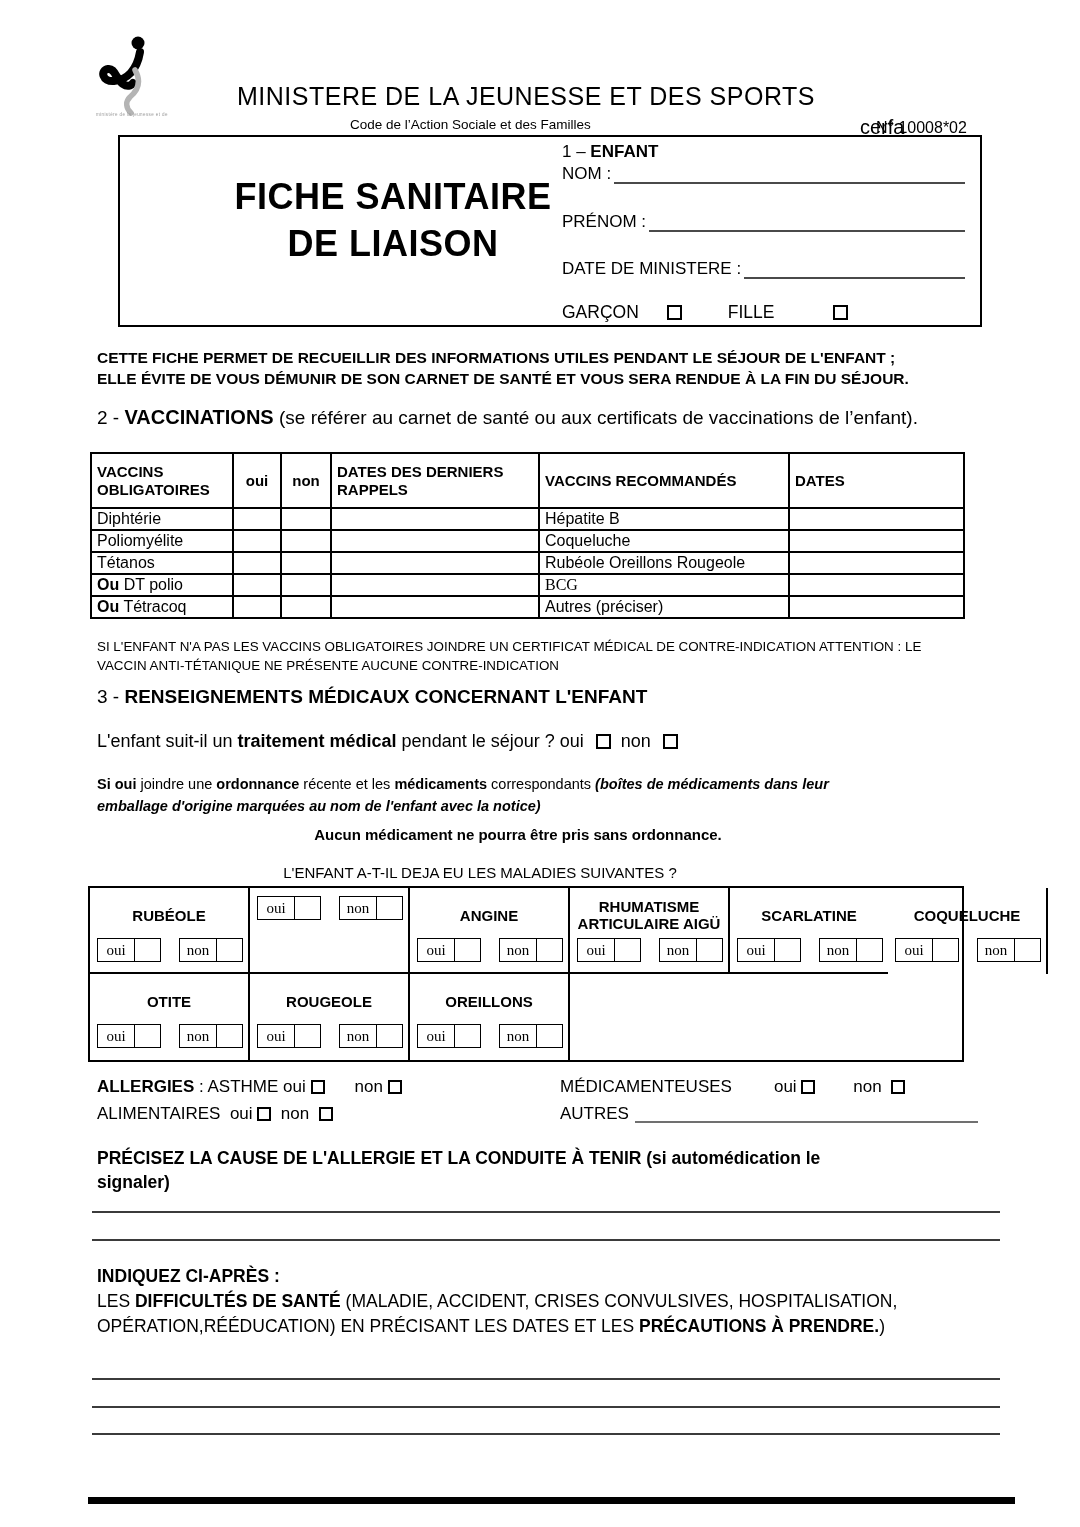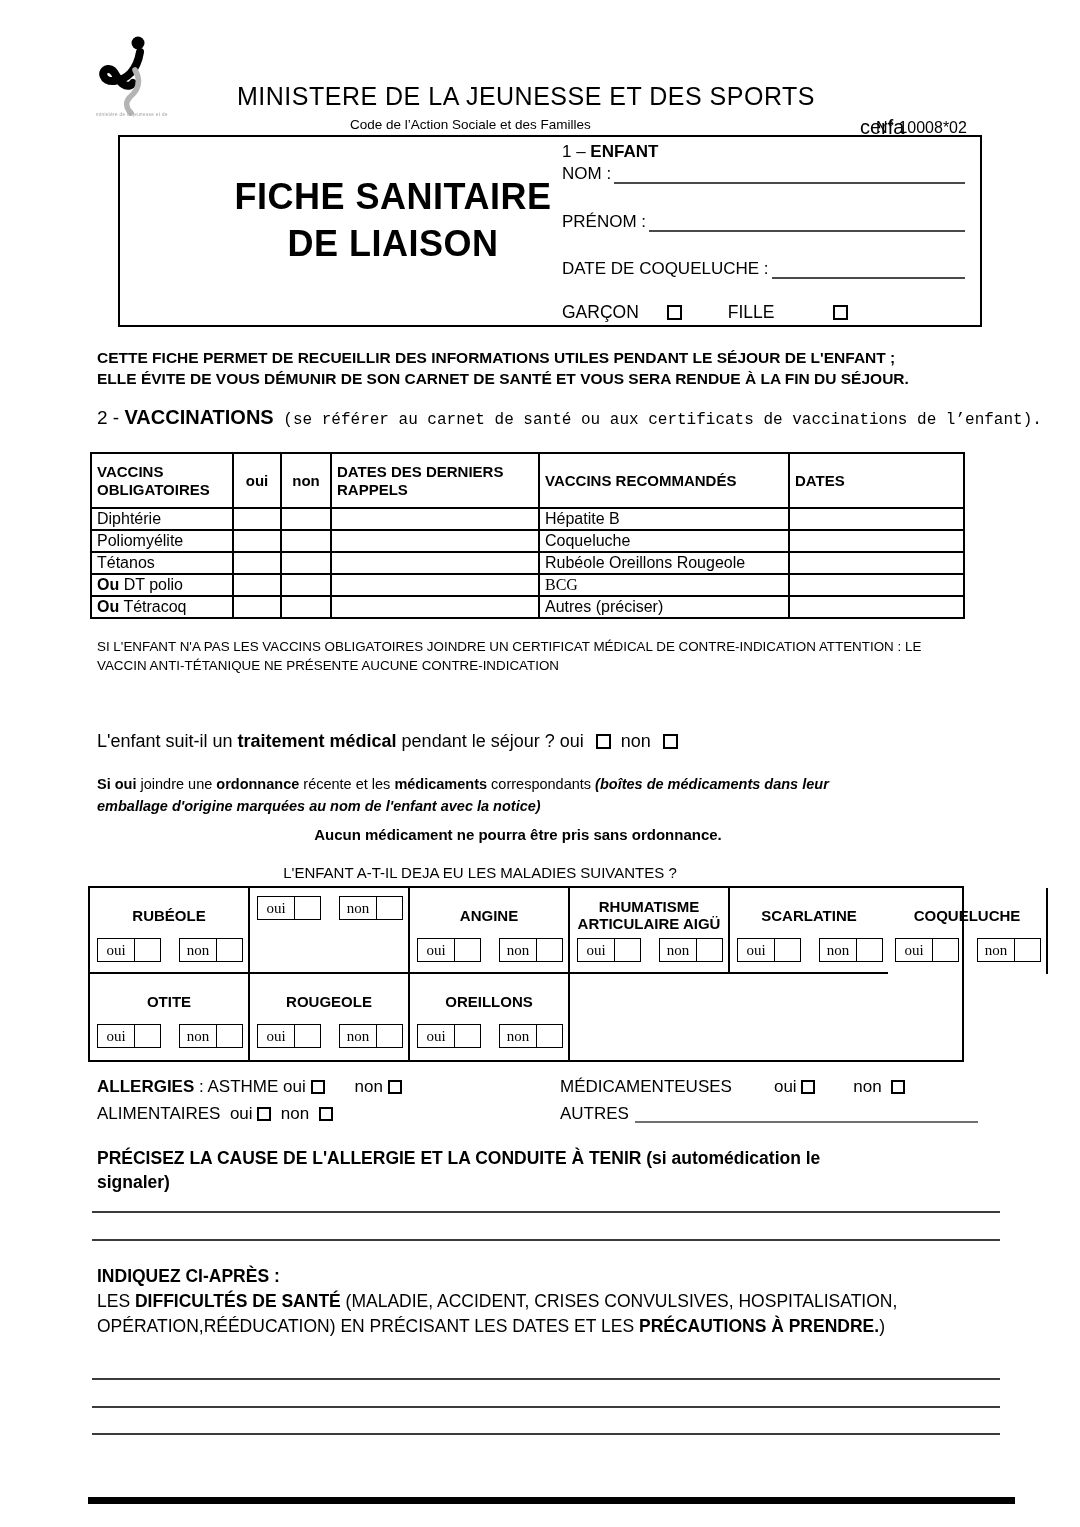--- a/index.html
+++ b/index.html
@@ -28,21 +28,21 @@
   .genderrow .cb { margin-left:28px; }
   .genderrow .g2 { margin-left:46px; }
   .genderrow .g2cb { margin-left:58px; }
 
   
   .intro { position:absolute; left:97px; top:347px; width:890px; font-size:15.5px; font-weight:bold; line-height:21px; }
 
   
   .sec2 { position:absolute; left:97px; top:406px; font-size:19px; }
   .sec2 b { font-size:20px; }
-  .sec2 .note { font-size:16px;font-family:Liberation Mono, monospace; }
+  .sec2 .note { font-size:19px; }
 
   table.vtable { position:absolute; left:90px; top:452px; width:873px; border-collapse:collapse; table-layout:fixed; }
   table.vtable th, table.vtable td { border:2px solid #000; padding:0 5px; }
   table.vtable th { font-size:15px; font-weight:bold; text-align:left; height:55px; line-height:18px; }
   table.vtable th.ctr { text-align:center; }
   table.vtable td { font-size:16px; height:22px; line-height:20px; }
   td.small-sans { font-size:13px; }
   td.serif { font-family:"Liberation Serif", serif; font-size:15px; }
 
   .contra { position:absolute; left:97px; top:637px; width:915px; font-size:13.4px; line-height:19px; }
@@ -107,21 +107,21 @@
 
     <div class="fieldrow fr-nom">
       <span>NOM :</span>
       <span class="uline"></span>
     </div>
     <div class="fieldrow fr-pre">
       <span>PRÉNOM :</span>
       <span class="uline"></span>
     </div>
     <div class="fieldrow fr-date">
-      <span>DATE DE COQUELUCHE :</span>
+      <span>DATE DE MINISTERE :</span>
       <span class="uline"></span>
     </div>
     <div class="genderrow">
       <span>GARÇON</span>
       <span class="cb"></span>
       <span class="g2">FILLE</span>
       <span class="cb g2cb"></span>
     </div>
   </div>
 
@@ -191,20 +191,21 @@
       <td></td>
     </tr>
   </tbody>
     </table>
 
   <div class="contra">
     <span>SI L'ENFANT N'A PAS LES VACCINS OBLIGATOIRES JOINDRE UN CERTIFICAT MÉDICAL DE CONTRE-INDICATION ATTENTION : LE</span><br>
     <span>VACCIN ANTI-TÉTANIQUE NE PRÉSENTE AUCUNE CONTRE-INDICATION</span>
   </div>
 
+  <div class="sec3"><span>3 - </span><b>RENSEIGNEMENTS MÉDICAUX CONCERNANT L'ENFANT</b></div>
 
   <div class="treat"><span>L'enfant suit-il un </span><b>traitement médical</b><span> pendant le séjour ? oui</span><span class="cb"></span><span>non</span><span class="cb"></span></div>
 
   <div class="sioui"><b>Si oui</b><span> joindre une </span><b>ordonnance</b><span> récente et les </span><b>médicaments</b><span> correspondants </span><span class="bi">(boîtes de médicaments dans leur</span><br><span class="bi">emballage d'origine marquées au nom de l'enfant avec la notice)</span></div>
 
   <div class="nomed">Aucun médicament ne pourra être pris sans ordonnance.</div>
   <div class="malq">L'ENFANT A-T-IL DEJA EU LES MALADIES SUIVANTES ?</div>
 
   <div class="mtable">
     <div class="mcell r1">

